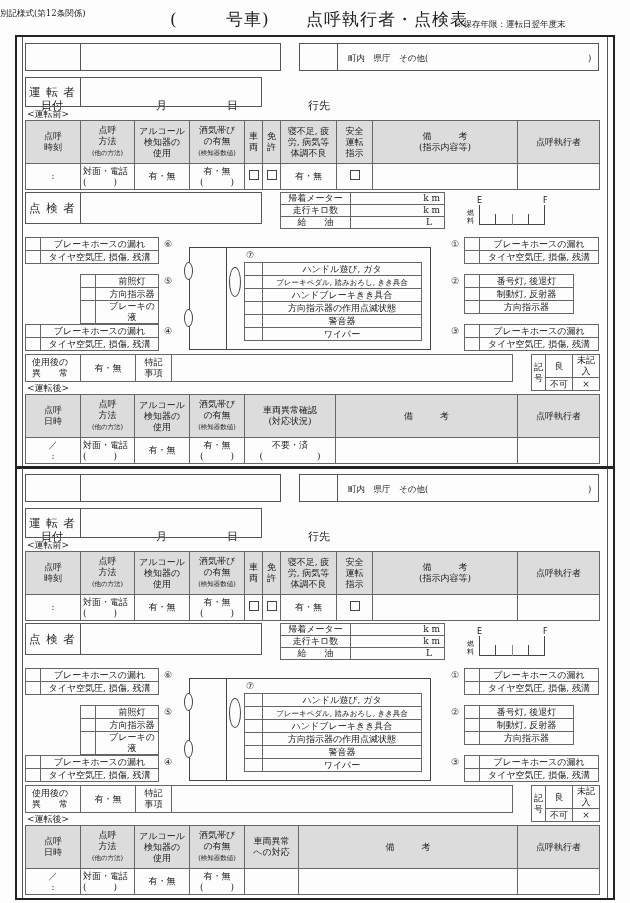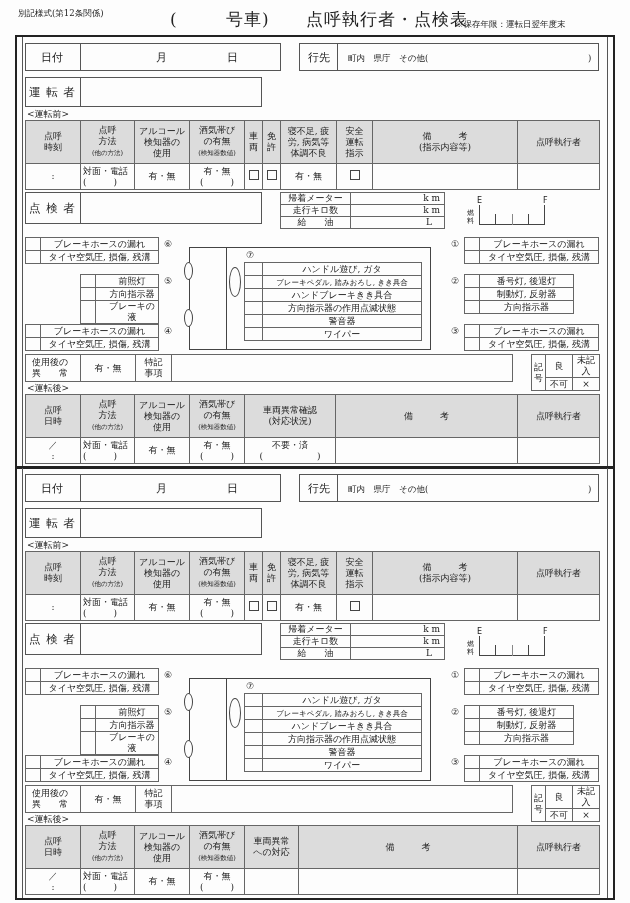--- a/index.html
+++ b/index.html
@@ -11,31 +11,31 @@
   .hdr-title { font-size:17px; letter-spacing:1px; }
   .form { position:absolute; left:15px; width:600px; box-sizing:border-box;
           border:2px solid #222; }
   .form .inner { position:absolute; left:5px; right:5px; top:0; bottom:0;
                  border-left:1px solid #555; border-right:1px solid #555; }
   table.grid { position:absolute; border-collapse:collapse; table-layout:fixed; }
   table.grid td { border:1px solid #666; padding:0; text-align:center; vertical-align:middle;
                   font-size:9px; line-height:11px; overflow:hidden; }
   table.grid tr.head td { background:#dcdcdc; }
   .small { font-size:6.5px; }
-  .lbl { font-size:11px; }
+  .lbl { font-size:11px;margin-top:48px; }
   .cb { display:inline-block; width:8px; height:8px; border:1px solid #444; }
   .ck td { height:12px; font-size:8.5px; text-align:left; padding-left:4px; }
   .ck td.c { width:14px; padding:0; }
   .num { position:absolute; font-size:9px; line-height:1; }
   .oval { position:absolute; border:1px solid #444; border-radius:50%; box-sizing:border-box; background:#fdfdfd; }
 </style>
 </head>
 <body>
 
-<div class="t" style="left:18px;top:9px;font-size:8.5px;">別記様式(第12条関係)</div>
+<div class="t" style="left:0;top:9px;font-size:8.5px;">別記様式(第12条関係)</div>
 <div class="t hdr-title" style="left:170px;top:11px;">(</div>
 <div class="t hdr-title" style="left:226px;top:11px;">号車)</div>
 <div class="t hdr-title" style="left:306px;top:11px;">点呼執行者・点検表</div>
 <div class="t" style="left:455px;top:20px;font-size:8.5px;">※保存年限：運転日翌年度末</div>
 
 <div id="forms-root">
   <div class="form" style="top: 35px; height: 434px;">
     <div class="inner"></div>
 
     <div class="box" style="left:8px;top:6px;width:256px;height:28px;">

